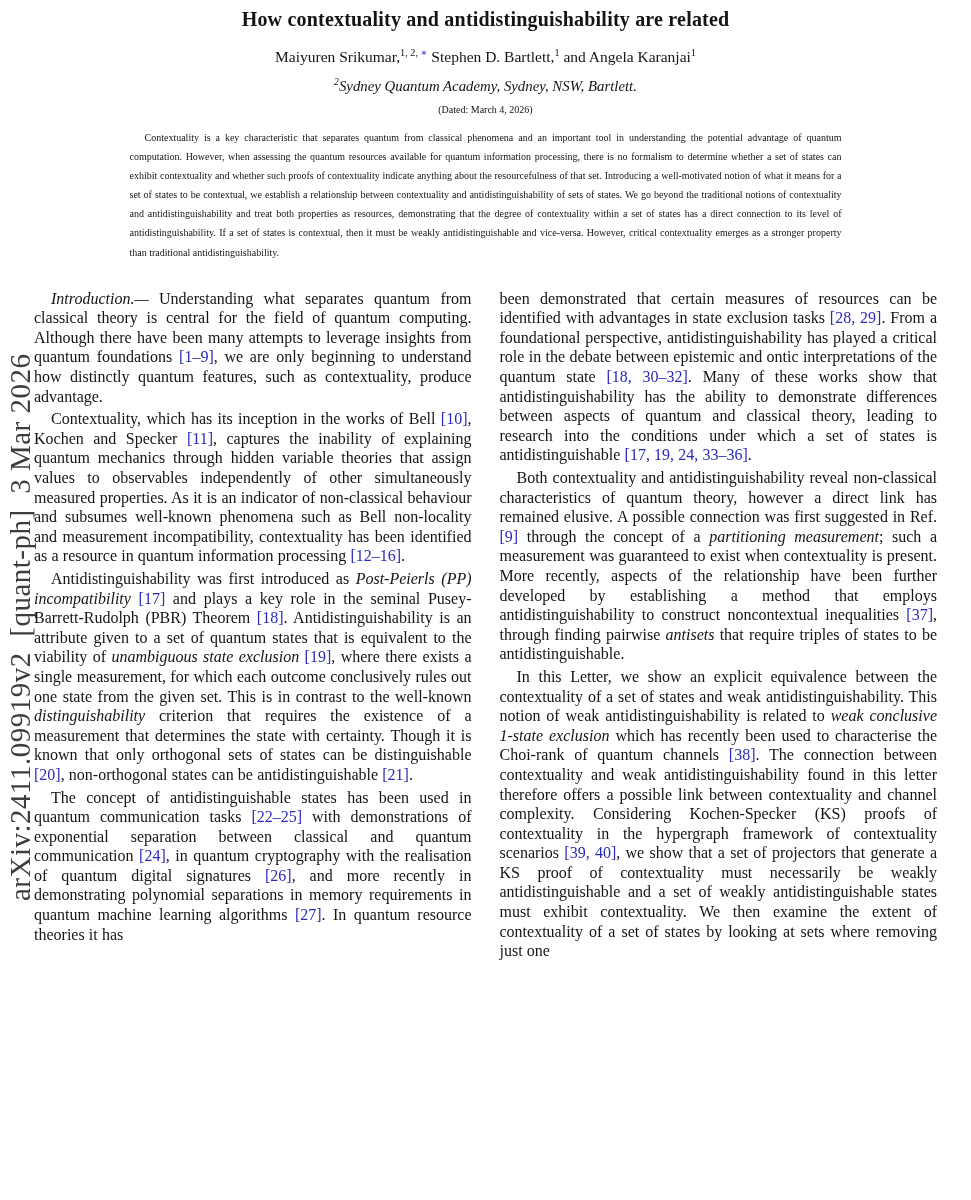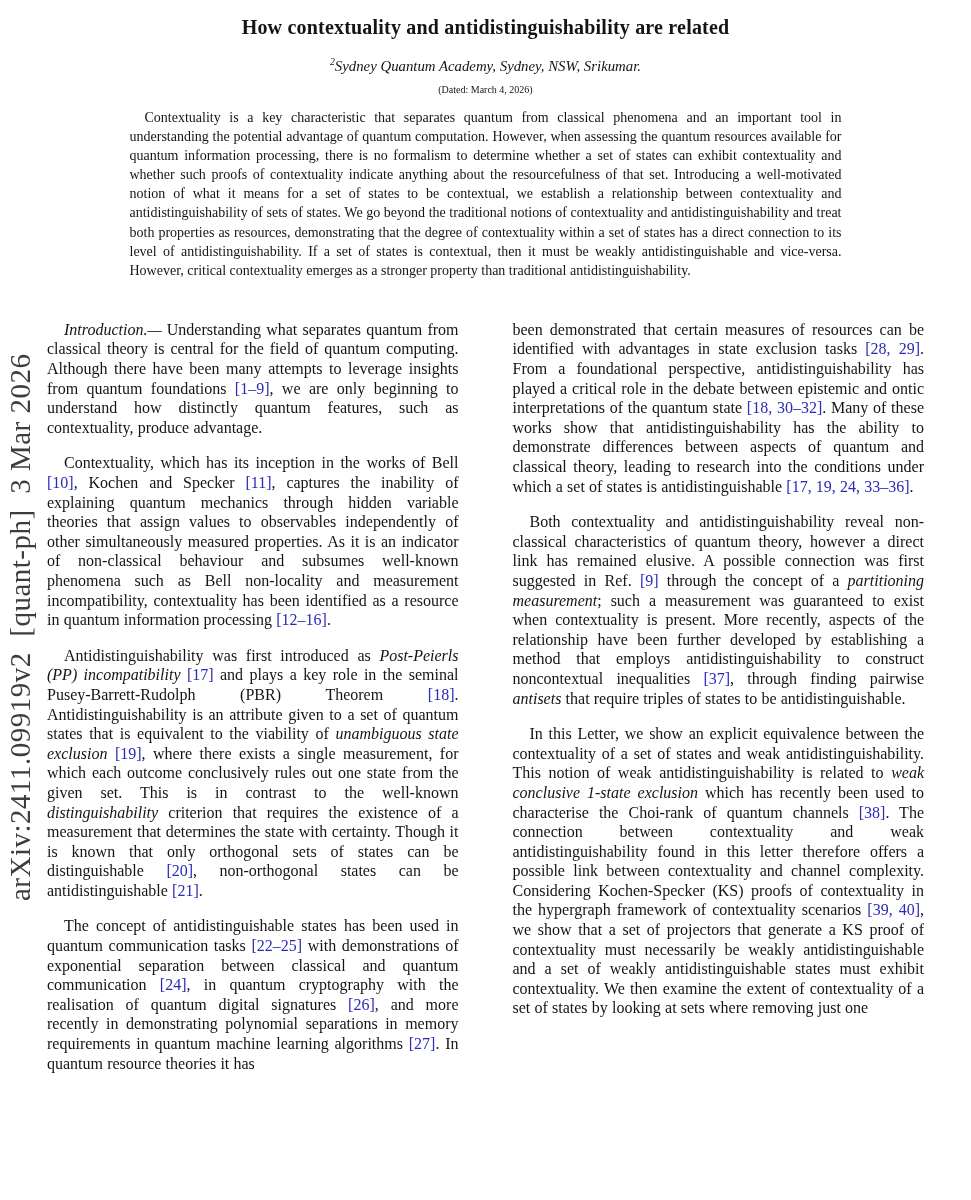--- a/index.html
+++ b/index.html
@@ -23,70 +23,71 @@
     left:4px;top:252px;
     width:46px;height:750px;
     writing-mode:vertical-rl;
     transform:rotate(180deg);
     text-align:center;
     font-size:29px;
     letter-spacing:.5px;
     white-space:pre;
     color:var(--watermark);
   }
-  header{ text-align:center; padding-top:16px; }
+  header{ text-align:center; padding-top:8px; }
   .title{
     font-size:20px;font-weight:bold;
     margin:0 0 17px 0;
     letter-spacing:.2px;
   }
   .authors{ font-size:15.5px; margin:0 0 10px 0; }
   .affiliations{
     font-style:italic;
     font-size:14.8px;line-height:20px;
   }
   .dated{ font-size:10px; margin-top:8px; }
   sup{ font-size:66%; line-height:0; vertical-align:super; }
   .cite{ color:var(--link); text-decoration:none; cursor:pointer; }
   .abstract{
     width:712px;margin:13px auto 0 auto;
     text-align:justify;
-    font-size:14px;line-height:19.1px;
+    font-size:10px;line-height:19.1px;
     hyphens:auto;
   }
   .abstract .para{ text-indent:15px; margin:0; }
   .columns{
     display:flex;gap:22px;
     padding:0 31px;
     margin-top:24px;
   }
   .col{
     flex:1;min-width:0;
     text-align:justify;
     font-size:16px;line-height:19.6px;
     hyphens:auto;
     word-spacing:.2px;
   }
-  .para{ margin:16px; text-indent:17px; }
+  .para{ margin:3px; text-indent:17px; }
   .col-right .para:first-child{ text-indent:0; }
   em{ font-style:italic; }
 </style>
 </head>
 <body>
 
 <div class="page">
 
   <div class="watermark">arXiv:2411.09919v2  [quant-ph]  3 Mar 2026</div>
 
   <header>
     <h1 class="title">How contextuality and antidistinguishability are related</h1>
 
+    <div class="authors"><span>Maiyuren Srikumar,</span><sup>1, 2, </sup><sup class="cite">∗</sup><span> Stephen D. Bartlett,</span><sup>1</sup><span> and Angela Karanjai</span><sup>1</sup></div>
 
     <div class="affiliations">
-        <div><sup>2</sup><span>Sydney Quantum Academy, Sydney, NSW, Srikumar.</span></div>
+        <div><sup>2</sup><span>Sydney Quantum Academy, Sydney, NSW, Bartlett.</span></div>
       </div>
 
     <div class="dated">(Dated: March 4, 2026)</div>
   </header>
 
   <div class="abstract">
       <p class="para"><span>Contextuality is a key characteristic that separates quantum from classical phenomena and an important tool in understanding the potential advantage of quantum computation. However, when assessing the quantum resources available for quantum information processing, there is no formalism to determine whether a set of states can exhibit contextuality and whether such proofs of contextuality indicate anything about the resourcefulness of that set. Introducing a well-motivated notion of what it means for a set of states to be contextual, we establish a relationship between contextuality and antidistinguishability of sets of states. We go beyond the traditional notions of contextuality and antidistinguishability and treat both properties as resources, demonstrating that the degree of contextuality within a set of states has a direct connection to its level of antidistinguishability. If a set of states is contextual, then it must be weakly antidistinguishable and vice-versa. However, critical contextuality emerges as a stronger property than traditional antidistinguishability.</span></p>
     </div>
 
   <div class="columns">

